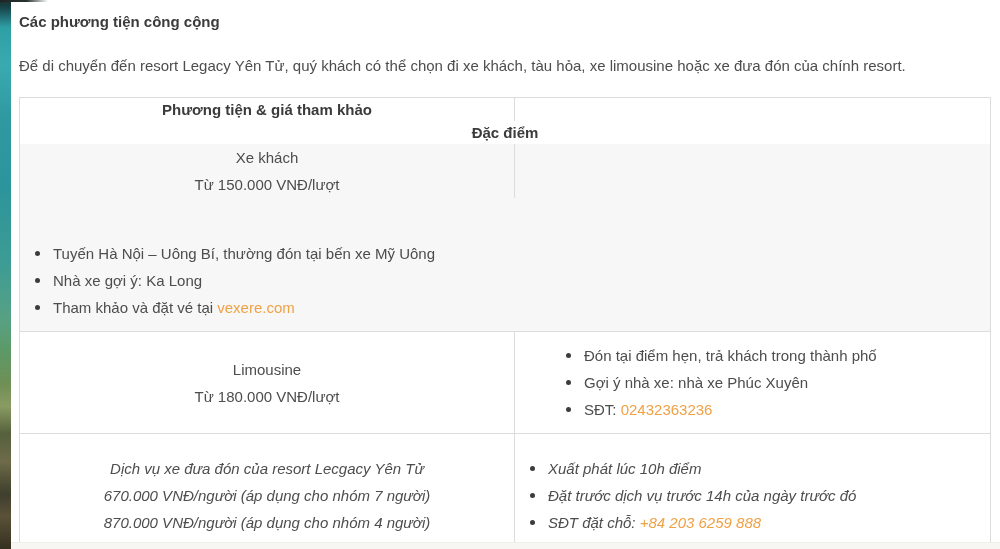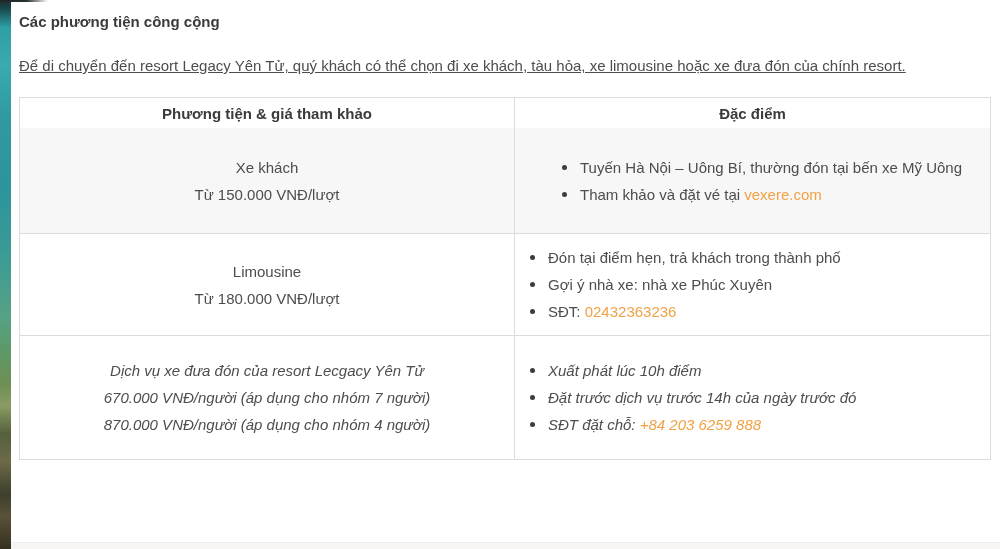--- a/index.html
+++ b/index.html
@@ -40,45 +40,45 @@
   .content{
     position:absolute;left:19px;top:0;width:972px;
   }
   .page-heading{
     margin-top:12px;
     font-size:15px;font-weight:bold;color:var(--heading);
     line-height:19px;
   }
   .intro{
     margin-top:25px;
-    font-size:15px;line-height:19px;color:var(--text);text-decoration:underline;
+    font-size:15px;line-height:19px;color:var(--text);
   }
   .table{
     margin-top:22px;
     border:1px solid var(--border);
     width:972px;
   }
   .t-row{display:flex;border-top:1px solid var(--border);}
-  .t-row:first-child{border-top:none;}
+  .t-row:first-child{border-top:none;flex-direction:column;}
   .t-row.shaded{background:var(--shade);gap:32px;}
   .cell{min-height:100%;}
   .c1{
     width:495px;border-right:1px solid var(--border);
     display:flex;flex-direction:column;justify-content:center;align-items:center;
     text-align:center;font-size:15px;line-height:27px;
   }
   .c2{flex:1;display:flex;align-items:center;}
   .t-head{min-height:30px;}
   .t-head .cell{
     display:flex;justify-content:center;align-items:center;
     font-weight:bold;color:var(--heading);font-size:15px;line-height:15px;
     padding:4px 0;
   }
   .rh0{min-height:105px;}
-  .rh1{min-height:102px;}
+  .rh1{min-height:102px;gap:36px;}
   .rh2{min-height:82px;}
   .rh3{min-height:124px;font-style:italic;}
   ul.feat{
     list-style:none;margin:0;padding:10px 8px 10px 0;width:100%;
   }
   ul.feat li{
     position:relative;padding-left:33px;
     font-size:15px;line-height:27px;color:var(--text);
   }
   ul.feat li::before{
@@ -104,20 +104,21 @@
     </div>
     <div id="rows">
   <div class="t-row rh0 shaded">
     <div class="cell c1">
             <div>Xe khách</div>
             <div>Từ 150.000 VNĐ/lượt</div>
           </div>
     <div class="cell c2">
       <ul class="feat">
               <li><span>Tuyến Hà Nội – Uông Bí, thường đón tại bến xe Mỹ Uông</span></li>
+              <li><span>Nhà xe gợi ý: Ka Long</span></li>
               <li><span>Tham khảo và đặt vé tại </span><span class="link">vexere.com</span></li>
             </ul>
     </div>
   </div>
 
   <div class="t-row rh1">
     <div class="cell c1">
             <div>Limousine</div>
             <div>Từ 180.000 VNĐ/lượt</div>
           </div>

